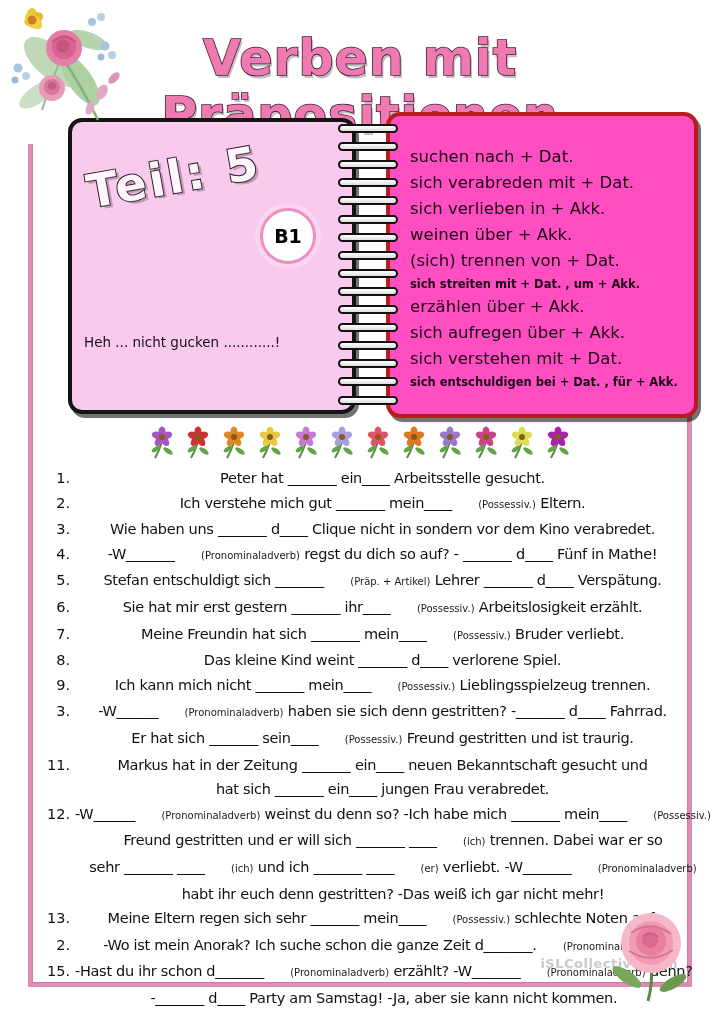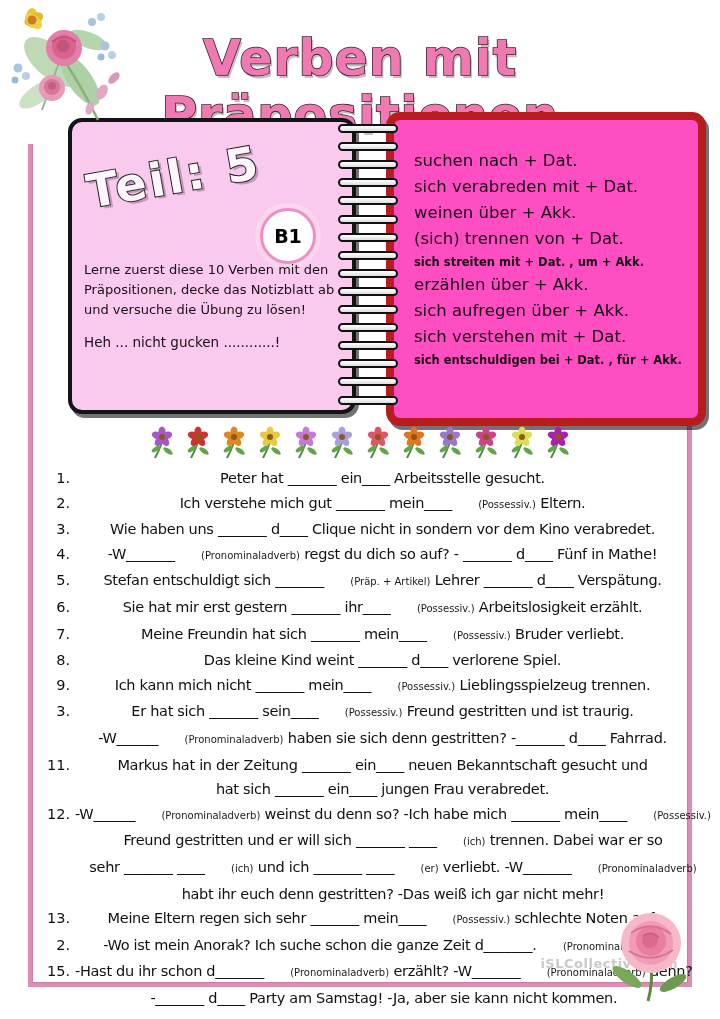--- a/index.html
+++ b/index.html
@@ -20,21 +20,21 @@
     text-shadow:2px 3px 0 rgba(70,35,55,0.30);
   }
   
   .page-left{
     position:absolute;left:68px;top:118px;width:280px;height:288px;
     background:#f9c9ee;border:4px solid #141414;border-radius:14px;
     box-shadow:3px 4px 0 rgba(0,0,0,0.55);
   }
   .page-right{
     position:absolute;left:386px;top:112px;width:304px;height:298px;
-    background:#ff4ec2;border:8px solid #b91c1c;border-radius:14px;
+    background:#ff4ec2;border:4px solid #b91c1c;border-radius:14px;
     box-shadow:3px 4px 0 rgba(0,0,0,0.55);
   }
   .spiral{position:absolute;left:338px;top:124px;width:60px;height:282px;z-index:5;}
   .ring{
     position:absolute;left:0;width:60px;height:9px;box-sizing:border-box;
     background:linear-gradient(#ffffff,#dedede);
     border:2.5px solid #101010;border-radius:6px;
   }
   .teil{
     position:absolute;left:14px;top:28px;
@@ -134,27 +134,27 @@
   </div>
 
   <div class="title-wrap">
     <span class="title">Verben mit Präpositionen</span>
   </div>
 
   <div>
     <div class="page-left">
       <div class="teil">Teil: 5</div>
       <div class="badge">B1</div>
-      <div class="instructions">Lerne zuerst diese 10 Verben mit den Präpositionen, decke das Notizblatt ab und versuche die Übung zu lösen!</div>
       <div class="note">Heh ...  nicht gucken ............!</div>
     </div>
     <div class="page-right">
       <div class="verb-list">
           <div class="verb">suchen nach + Dat.</div>
           <div class="verb">sich verabreden mit + Dat.</div>
+          <div class="verb">sich verlieben in + Akk.</div>
           <div class="verb">weinen über + Akk.</div>
           <div class="verb">(sich) trennen von + Dat.</div>
           <div class="verb sm">sich streiten mit + Dat. , um + Akk.</div>
           <div class="verb">erzählen über + Akk.</div>
           <div class="verb">sich aufregen über + Akk.</div>
           <div class="verb">sich verstehen mit + Dat.</div>
           <div class="verb sm">sich entschuldigen bei + Dat. , für + Akk.</div>
         </div>
     </div>
     <div class="spiral">
@@ -350,22 +350,22 @@
       </div>
       <div class="ex-item">
         <div class="ex-num">9.</div>
         <div class="ex-body">
           <div class="ex-line"><span>Ich kann mich nicht _______ mein____ </span><span class="ann">(Possessiv.)</span><span> Lieblingsspielzeug trennen.</span></div>
         </div>
       </div>
       <div class="ex-item">
         <div class="ex-num">3.</div>
         <div class="ex-body">
+          <div class="ex-line"><span>-W______ </span><span class="ann">(Pronominaladverb)</span><span> haben sie sich denn gestritten? -_______ d____ Fahrrad.</span></div>
           <div class="ex-line"><span>Er hat sich _______ sein____ </span><span class="ann">(Possessiv.)</span><span> Freund gestritten und ist traurig.</span></div>
-          <div class="ex-line"><span>-W______ </span><span class="ann">(Pronominaladverb)</span><span> haben sie sich denn gestritten? -_______ d____ Fahrrad.</span></div>
         </div>
       </div>
       <div class="ex-item">
         <div class="ex-num">11.</div>
         <div class="ex-body">
           <div class="ex-line"><span>Markus hat in der Zeitung _______ ein____ neuen Bekanntschaft gesucht und</span></div>
           <div class="ex-line"><span>hat sich _______ ein____ jungen Frau verabredet.</span></div>
         </div>
       </div>
       <div class="ex-item">

